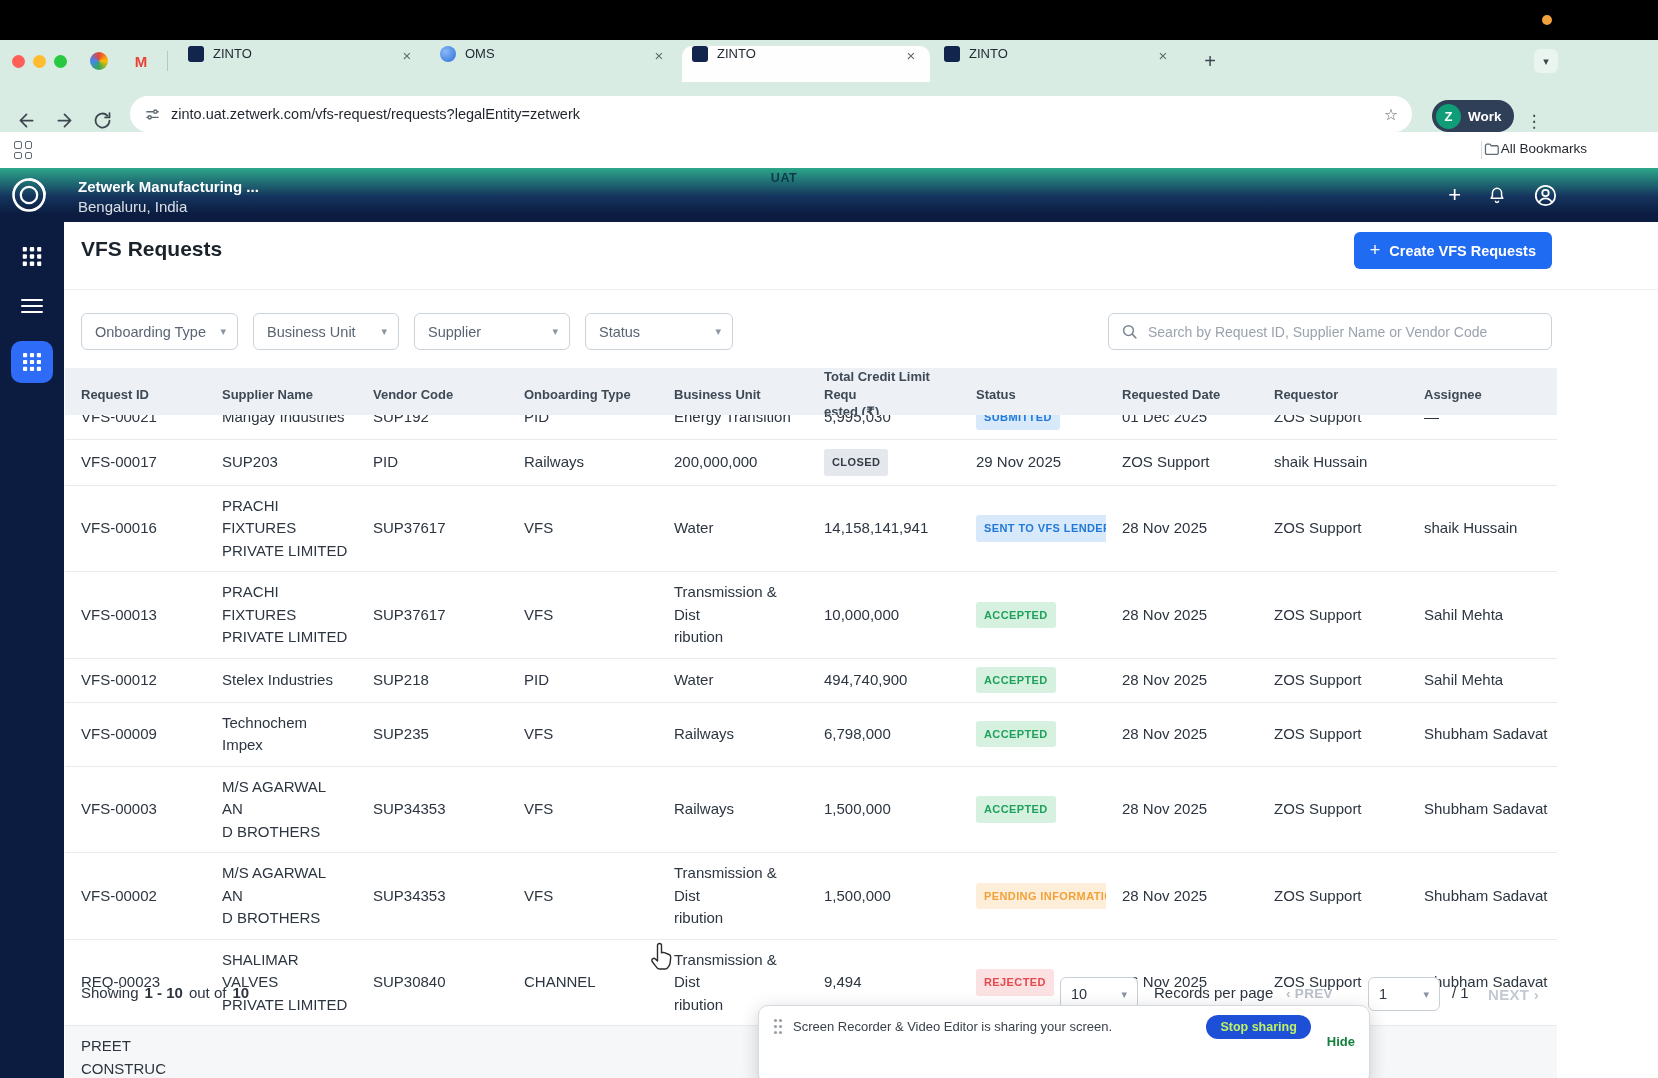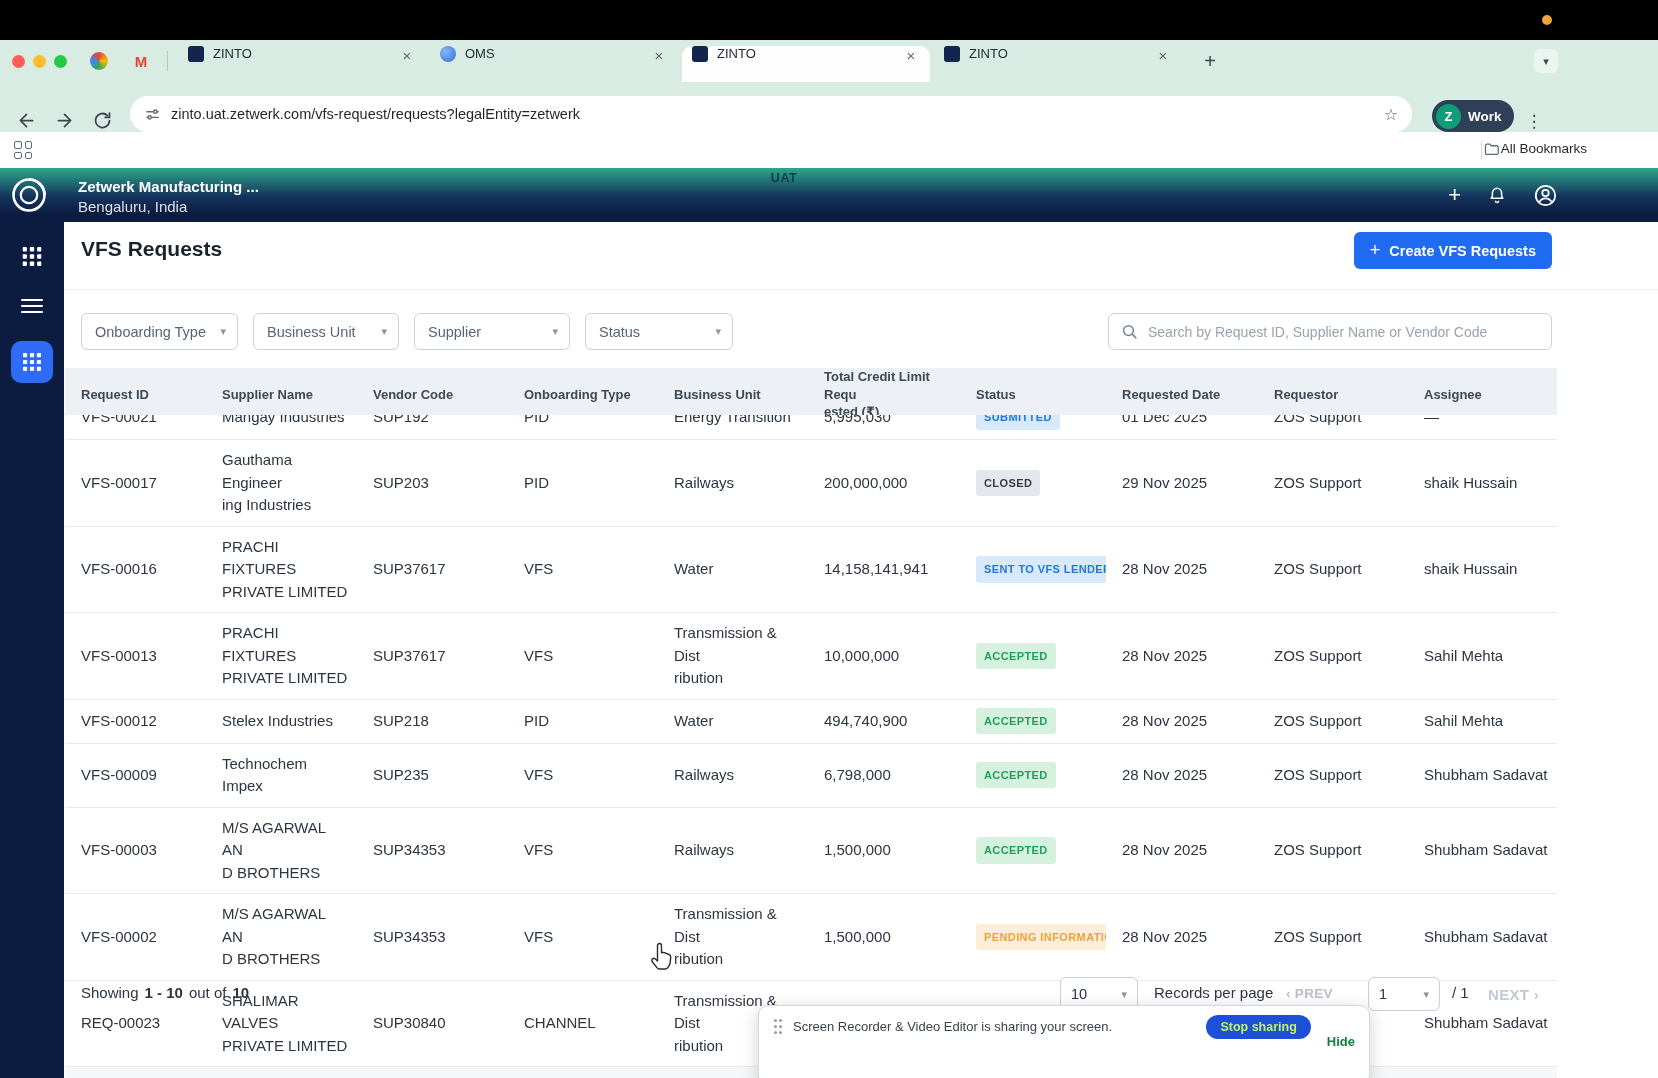--- a/index.html
+++ b/index.html
@@ -342,22 +342,20 @@
             <span class="badge" style="background: rgb(216, 233, 251); color: rgb(32, 121, 216);">SUBMITTED</span>
           </div>
     <div class="td">01 Dec 2025</div>
     <div class="td">ZOS Support</div>
     <div class="td">—</div>
   </div>
       </div>
     <div id="tbody">
         <div class="trow">
     <div class="td">VFS-00017</div>
-    <div class="td">Gauthama Engineer
-ing Industries</div>
     <div class="td">SUP203</div>
     <div class="td">PID</div>
     <div class="td">Railways</div>
     <div class="td">200,000,000</div>
     <div class="td">
             <span class="badge" style="background: rgb(228, 231, 235); color: rgb(51, 60, 71);">CLOSED</span>
           </div>
     <div class="td">29 Nov 2025</div>
     <div class="td">ZOS Support</div>
     <div class="td">shaik Hussain</div>

